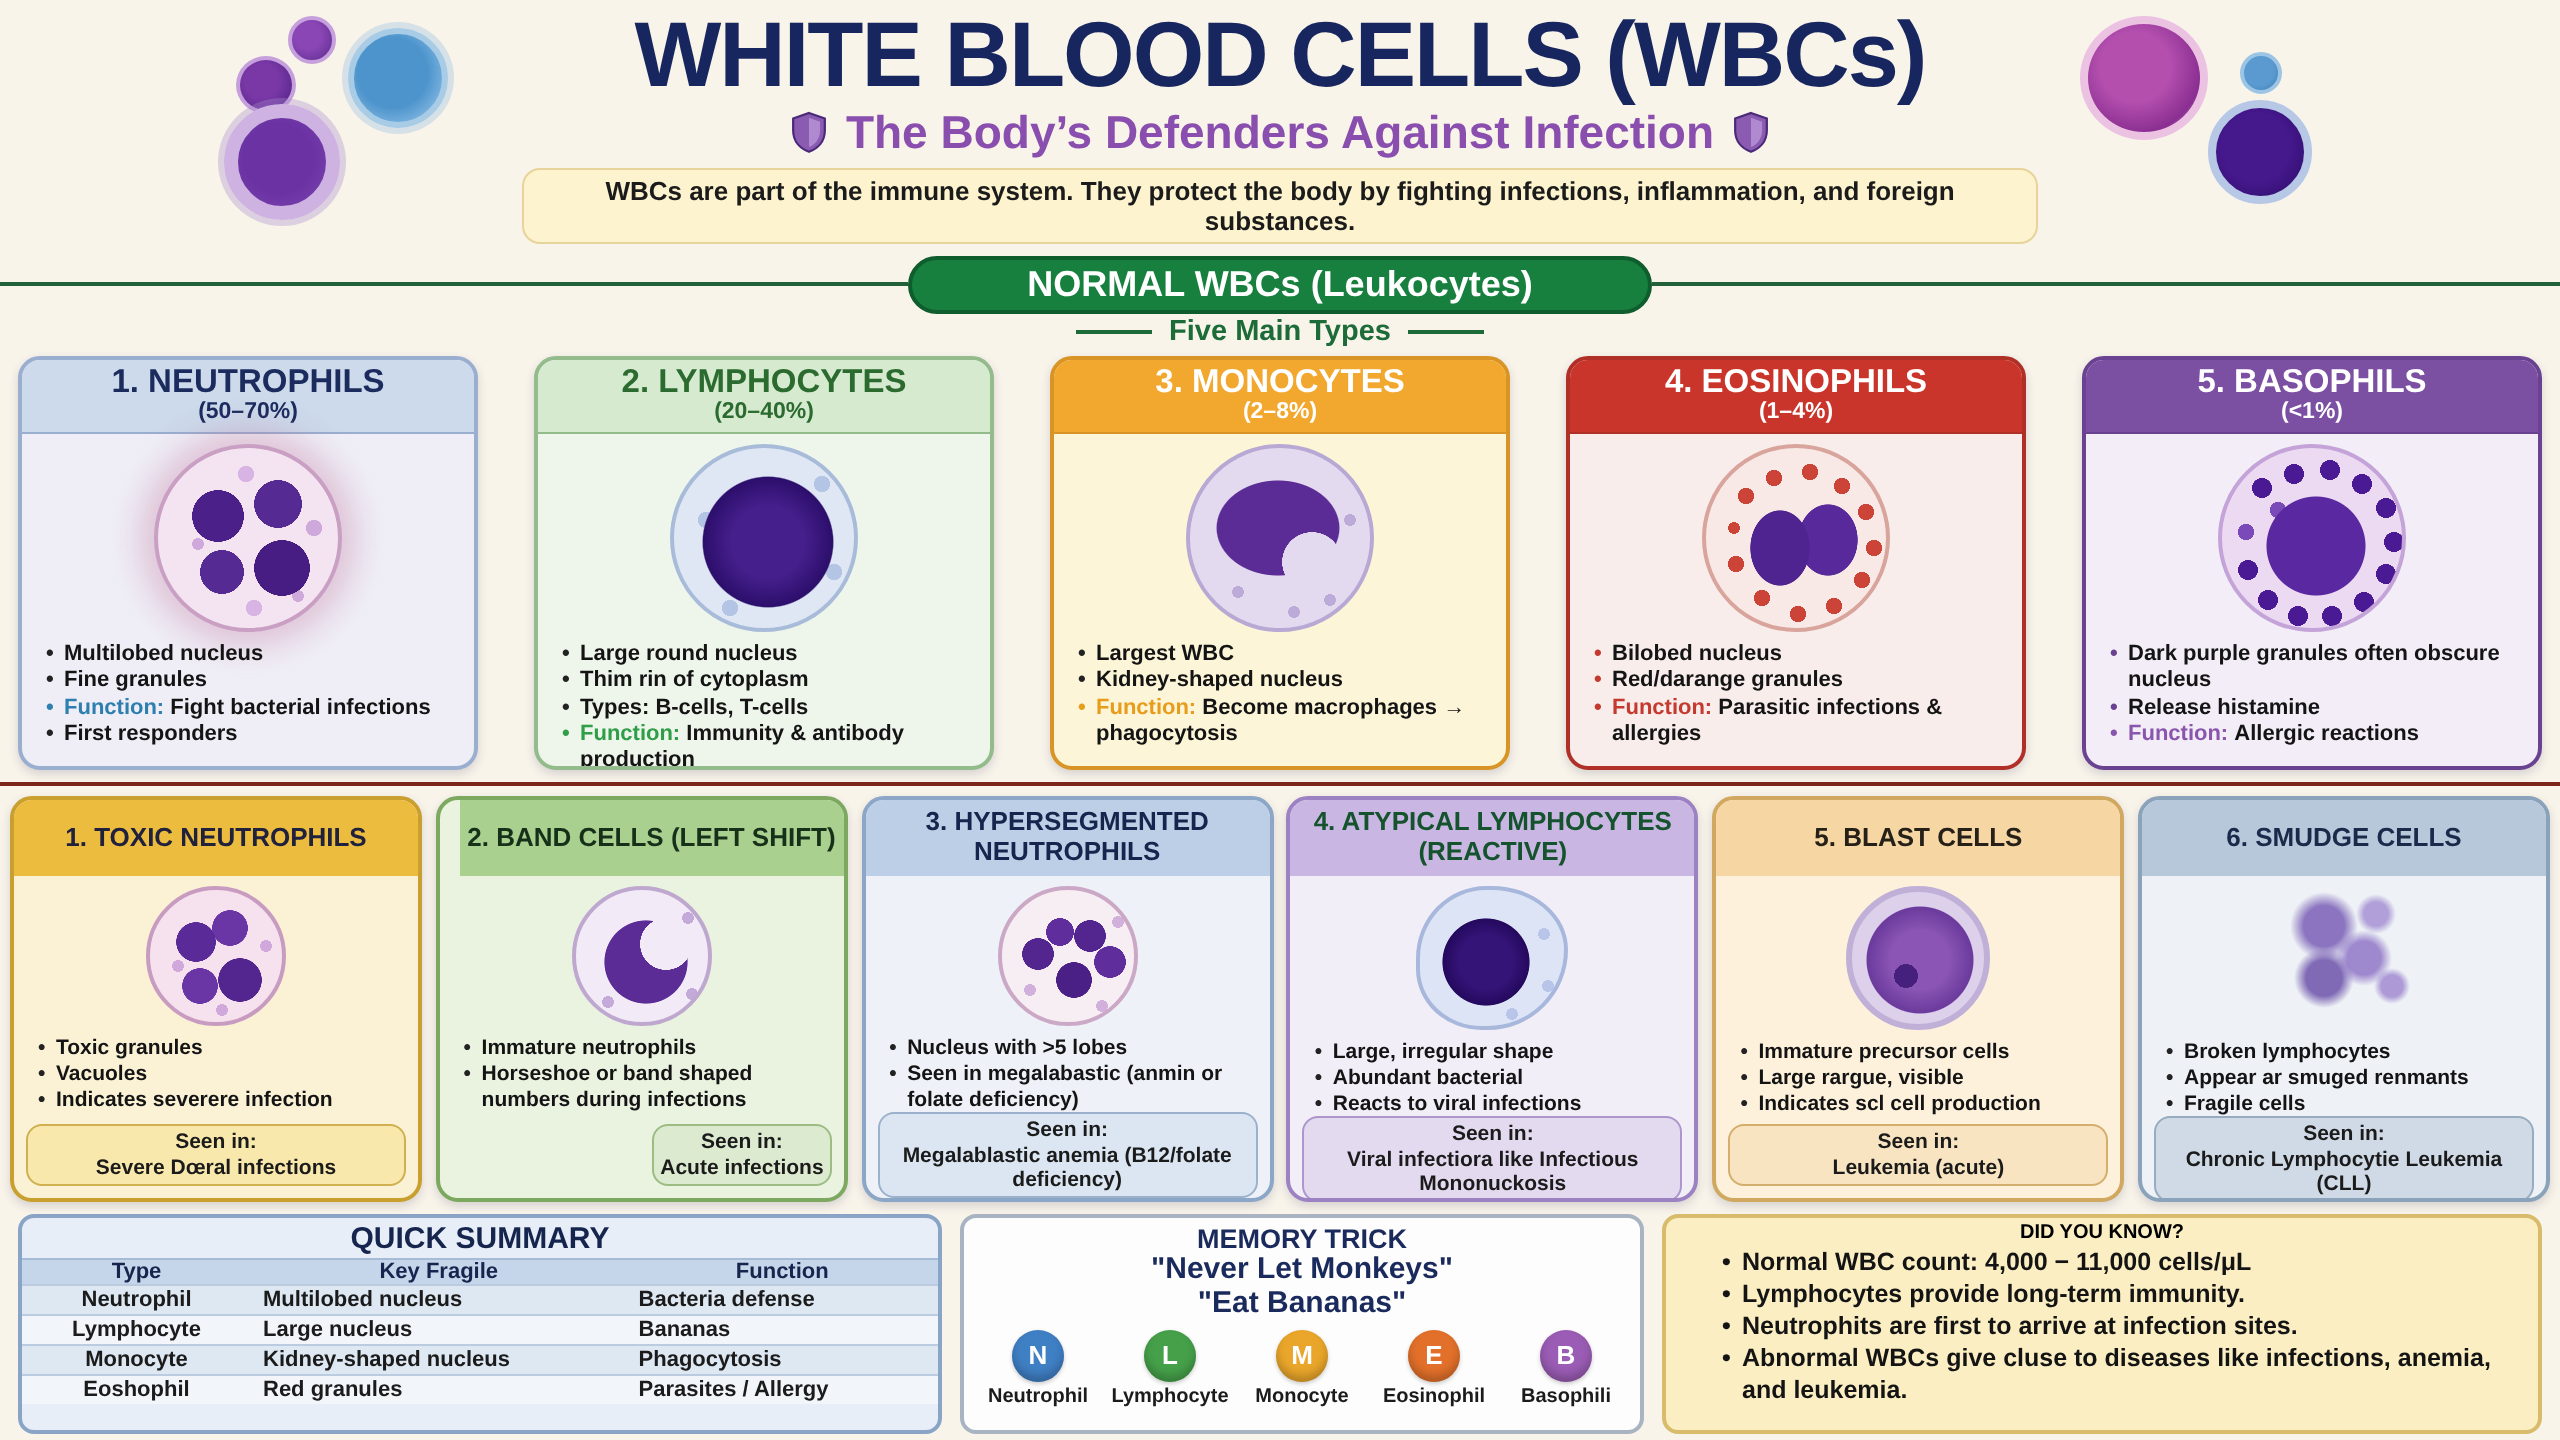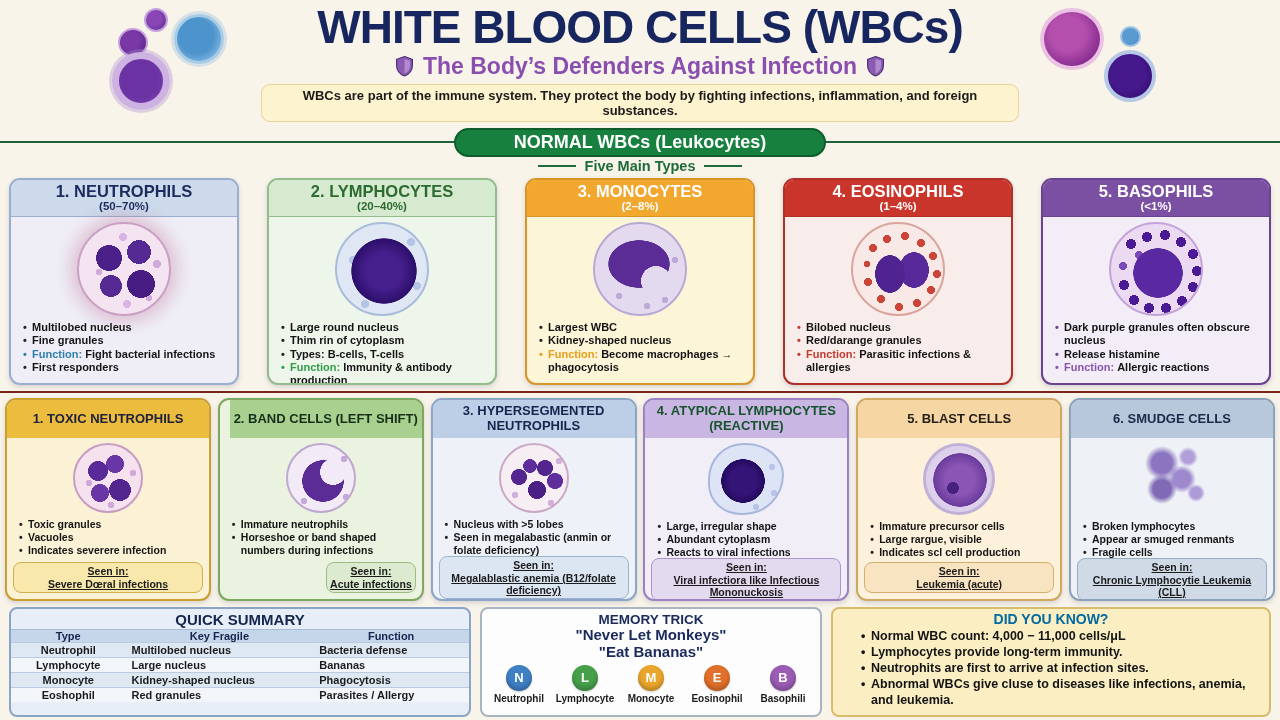--- a/index.html
+++ b/index.html
@@ -61,21 +61,21 @@
   .n4 { background:#f8edeb; border-color:#b03028; } .n4 .hd { background:#ca352b; color:#fff; border-bottom:1.5px solid #b03028; }
   .n5 { background:#f2edf7; border-color:#6a4292; } .n5 .hd { background:#7b4fa2; color:#fff; border-bottom:1.5px solid #6a4292; }
   
   .a1 { background:#fbf2d6; border-color:#c9a030; } .a1 .hd { background:#ecbc3e; color:#20213c; }
   .a2 { background:#e9f3df; border-color:#7da860;align-items:flex-end; } .a2 .hd { background:#a9d08e; color:#17301a; }
   .a3 { background:#eef2f8; border-color:#8ba6c6; } .a3 .hd { background:#bccfe6; color:#15254e; }
   .a4 { background:#f2eef8; border-color:#9c82c2; } .a4 .hd { background:#c9b6e2; color:#14532d; }
   .a5 { background:#fdf1dc; border-color:#d0a860; } .a5 .hd { background:#f6d6a2; color:#252018; }
   .a6 { background:#eef2f6; border-color:#8aa2ba; } .a6 .hd { background:#b6c8da; color:#1a2a4a; }
   .seen { margin:auto 6px 6px; border-radius:8px; border:1.5px solid; padding:2px 3px;
-          font-size:10.5px; font-weight:700; line-height:1.18; text-align:center; color:#1b1b1b;text-decoration:underline; }
+          font-size:10.5px; font-weight:700; line-height:1.18; text-align:center; color:#1b1b1b; }
   .a1 .seen { background:#f8e8ac; border-color:#d0b050; }
   .a2 .seen { background:#dcead0; border-color:#9cbc84; }
   .a3 .seen { background:#dbe6f2; border-color:#9cb2cc; }
   .a4 .seen { background:#e4daf0; border-color:#ac96cc; }
   .a5 .seen { background:#f8e4c0; border-color:#d4ae6c; }
   .a6 .seen { background:#cfdae6; border-color:#98acc0; }
 
   
   ul.blist { list-style:none; margin:3px 0 0; padding:0 6px 0 12px; }
   ul.blist li { position:relative; padding-left:9px; font-size:11px; font-weight:700;
@@ -209,21 +209,21 @@
   .mem-title { font-size:13.5px; font-weight:800; color:#1a2a5c; }
   .mem-line { font-size:15px; font-weight:800; color:#1a2a5c; line-height:1.12; }
   .mem-items { display:flex; justify-content:space-around; margin-top:4px; }
   .mitem { display:flex; flex-direction:column; align-items:center; width:64px; }
   .mcircle { width:26px; height:26px; border-radius:50%; color:#fff; font-weight:800; font-size:13px;
              display:flex; align-items:center; justify-content:center;
              box-shadow:inset 0 -3px 4px rgba(0,0,0,.22), 0 1px 2px rgba(0,0,0,.2); }
   .mlabel { font-size:10px; font-weight:700; color:#1b1b1b; margin-top:2px; }
 
   .panel-dyk { flex:1; background:#faeec2; border-color:#d8bc6c; padding:2px 8px 0; }
-  .dyk-title { text-align:center; font-size:14px; font-weight:800; color:#0369a1; }
+  .dyk-title { text-align:center; font-size:10px; font-weight:800; color:#000000; }
   ul.dyk { list-style:none; margin:1px 0 0; padding-left:20px; }
   ul.dyk li { position:relative; padding-left:10px; font-size:12.5px; font-weight:700;
               line-height:1.28; color:#141414; }
   ul.dyk li::before { content:'•'; position:absolute; left:0; }
 </style>
 </head>
 <body>
 
 <div class="deco deco-left">
   <div class="dl1"></div>
@@ -372,21 +372,21 @@
     <div class="seen">
       <div>Seen in:</div>
       <div>Megalablastic anemia (B12/folate deficiency)</div>
     </div>
   </div>
   <div class="card acard a4">
     <div class="hd">4. ATYPICAL LYMPHOCYTES (REACTIVE)</div>
     <div class="cell c-atyp"></div>
     <ul class="blist">
         <li>Large, irregular shape</li>
-        <li>Abundant cytoplasm</li>
+        <li>Abundant bacterial</li>
         <li>Reacts to viral infections</li>
       </ul>
     <div class="seen">
       <div>Seen in:</div>
       <div>Viral infectiora like Infectious Mononuckosis</div>
     </div>
   </div>
   <div class="card acard a5">
     <div class="hd">5. BLAST CELLS</div>
     <div class="cell c-blast"></div>

